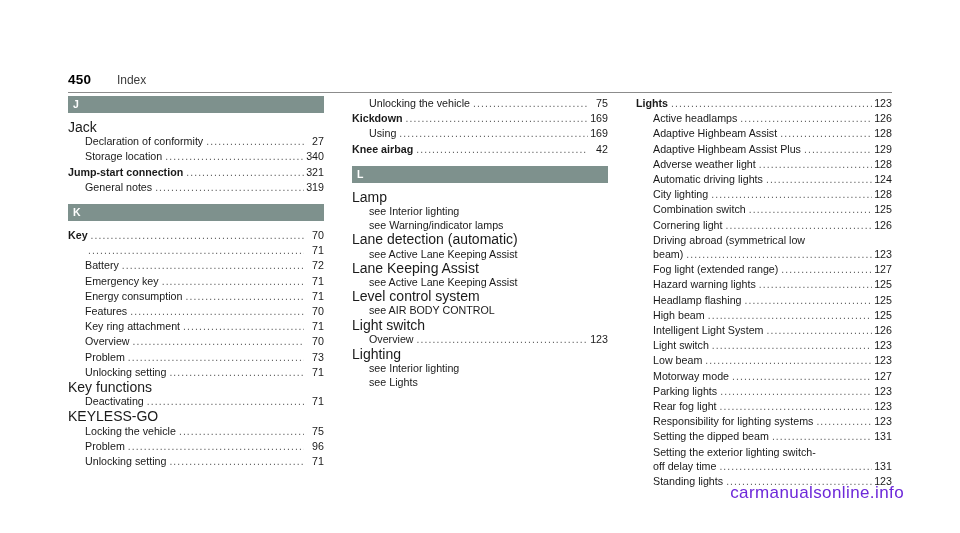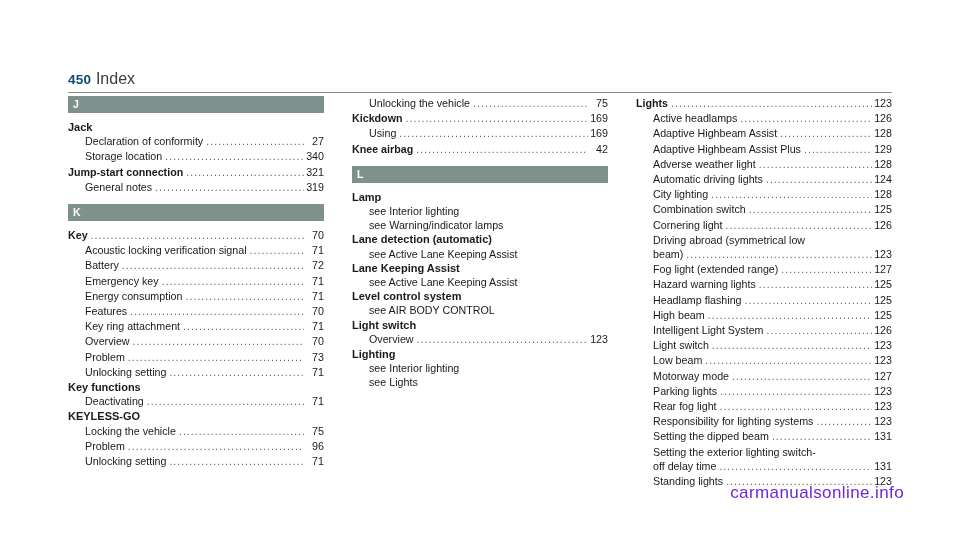--- a/index.html
+++ b/index.html
@@ -31,27 +31,27 @@
     position: absolute;
     left: 0;
     top: 22px;
     width: 824px;
     height: 1px;
     background: #8c8c8c;
   }
   .page-number {
     font-size: 13.5px;
     font-weight: bold;
-    color: #0c4a6e;
+    color: #000000;
     letter-spacing: 0.3px;
   }
   .header-title {
-    font-size: 16px;
+    font-size: 12px;
     color: #3c3c3c;
-    margin-left: 0;
+    margin-left: 21px;
   }
   .columns {
     position: absolute;
     left: 68px;
     top: 96px;
     width: 824px;
     display: flex;
     gap: 28px;
   }
   .col {
@@ -102,22 +102,22 @@
   }
   .row.head .lbl { font-weight: bold; }
   .row.sub { padding-left: 17px; }
   .plain {
     padding-left: 17px;
     font-size: 10.7px;
     line-height: 14.2px;
     white-space: nowrap;
   }
   .head-plain {
-    font-weight: bold;
-    font-size: 11px;
+    font-weight: normal;
+    font-size: 14px;
     line-height: 14.2px;
     white-space: nowrap;
   }
   .watermark {
     position: absolute;
     right: 56px;
     bottom: 30px;
     font-size: 17px;
     color: #6d28d9;
     letter-spacing: 0.4px;
@@ -159,21 +159,20 @@
           <span class="fill">.........................................................................................</span>
           <span class="pg">319</span>
         </div>
         <div class="section-bar bar-spacer-top">K</div>
         <div class="row head">
           <span class="lbl">Key</span>
           <span class="fill">.........................................................................................</span>
           <span class="pg">70</span>
         </div>
         <div class="row sub">
-          <span class="lbl">Acoustic locking verification signal</span>
           <span class="fill">.........................................................................................</span>
           <span class="pg">71</span>
         </div>
         <div class="row sub">
           <span class="lbl">Battery</span>
           <span class="fill">.........................................................................................</span>
           <span class="pg">72</span>
         </div>
         <div class="row sub">
           <span class="lbl">Emergency key</span>

